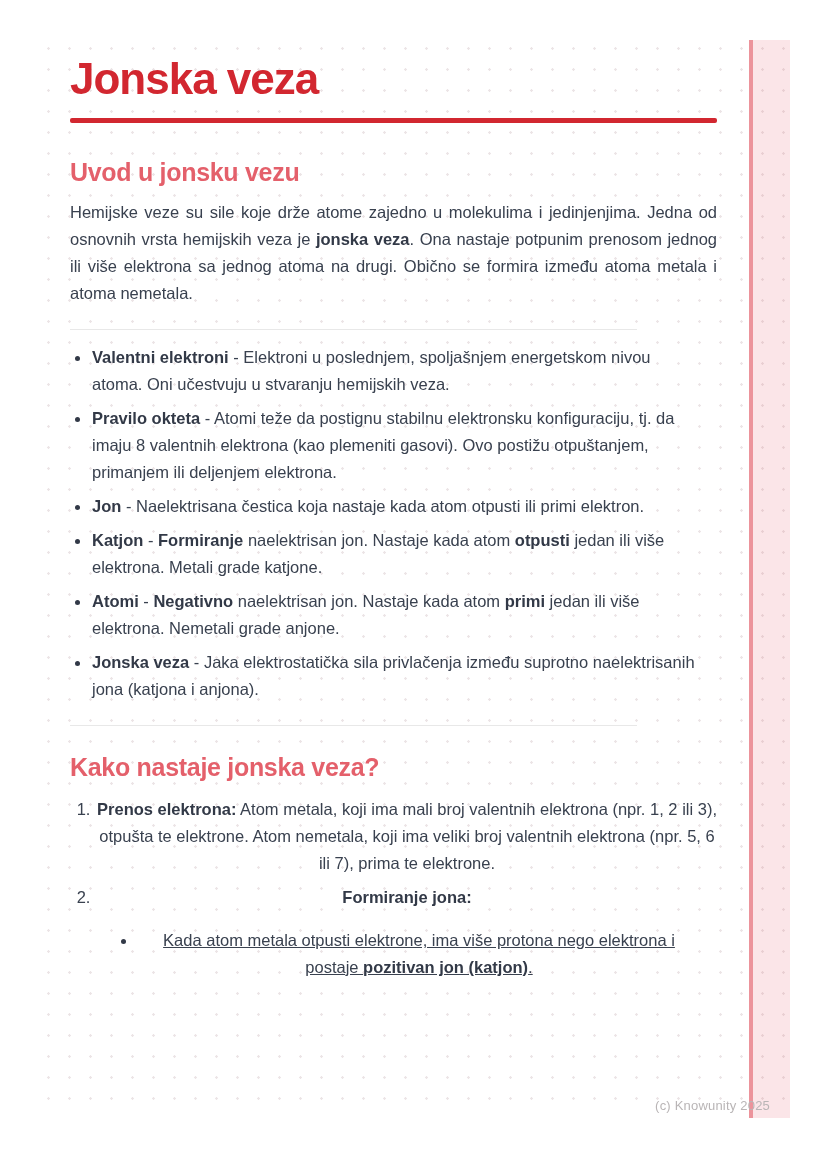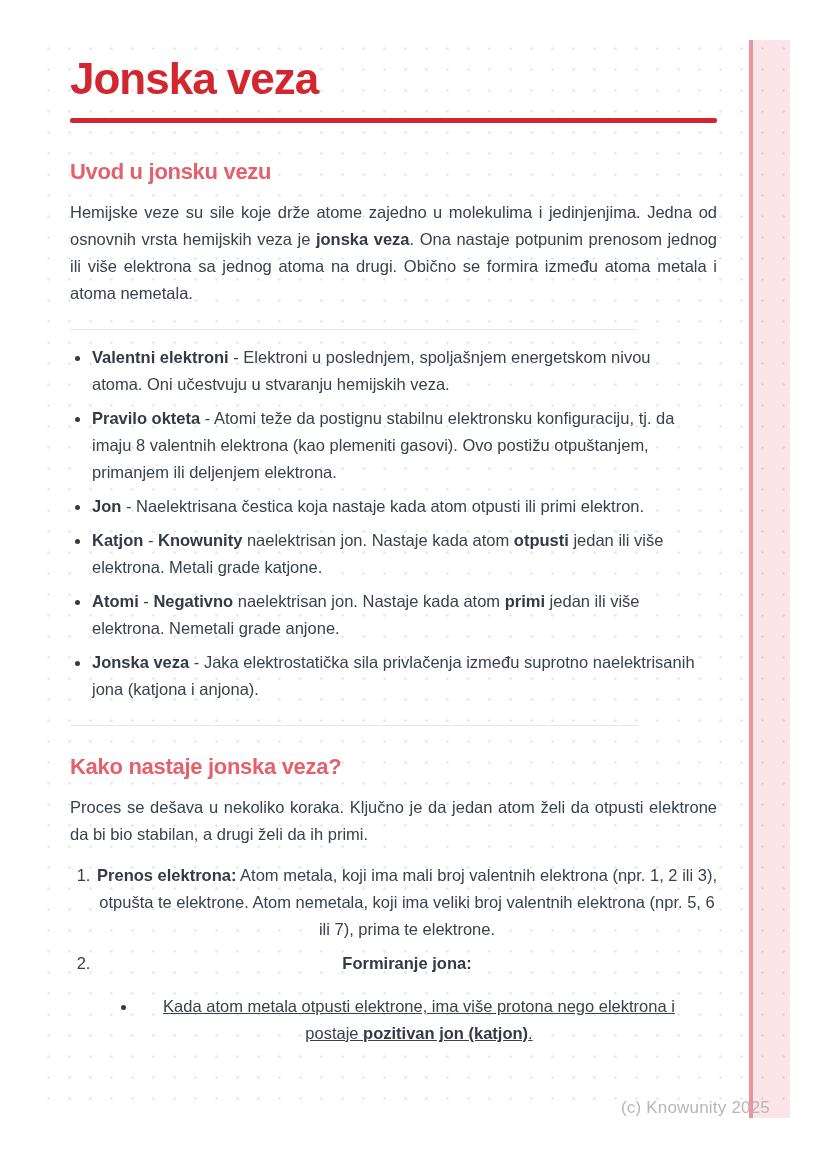--- a/index.html
+++ b/index.html
@@ -48,21 +48,21 @@
     color:var(--accent-red,#d22730);
   }
   .title-rule{
     margin-top:16px;
     width:647px;height:5px;
     background:var(--accent-red,#d22730);
     border-radius:2px;
   }
   h2{
     margin:26px 0 0 0;
-    font-size:22px;
+    font-size:25px;
     line-height:30px;
     font-weight:700;
     letter-spacing:-0.3px;
     color:var(--heading-pink,#e4606b);
   }
   h2.first{margin-top:34px;}
   p{margin:12px 0 0 0;}
   p.just{text-align:justify;}
   strong{font-weight:700;color:#323947;}
   hr.divider{
@@ -89,21 +89,21 @@
     list-style:disc;
     margin:4px 0 0 0;
     padding:0 0 0 24px;
   }
   ul.substeps > li{margin:16px;text-decoration:underline;}
   ul.substeps > li::marker{color:#323947;font-size:15px;}
   .watermark{
     position:absolute;
     right:58px;top:1098px;
     z-index:3;
-    font-size:17px;
+    font-size:13px;
     letter-spacing:0.2px;
     color:var(--watermark-gray,#b9b5b6);
   }
 </style>
 </head>
 <body>
 
 <div class="page">
   <div class="stripe"></div>
   <div class="dots"></div>
@@ -114,29 +114,28 @@
 
     <h2 class="first">Uvod u jonsku vezu</h2>
     <p class="just">Hemijske veze su sile koje drže atome zajedno u molekulima i jedinjenjima. Jedna od osnovnih vrsta hemijskih veza je <strong>jonska veza</strong>. Ona nastaje potpunim prenosom jednog ili više elektrona sa jednog atoma na drugi. Obično se formira između atoma metala i atoma nemetala.</p>
 
     <hr class="divider">
 
     <ul class="terms">
       <li><strong>Valentni elektroni</strong> - Elektroni u poslednjem, spoljašnjem energetskom nivou atoma. Oni učestvuju u stvaranju hemijskih veza.</li>
       <li><strong>Pravilo okteta</strong> - Atomi teže da postignu stabilnu elektronsku konfiguraciju, tj. da imaju 8 valentnih elektrona (kao plemeniti gasovi). Ovo postižu otpuštanjem, primanjem ili deljenjem elektrona.</li>
       <li><strong>Jon</strong> - Naelektrisana čestica koja nastaje kada atom otpusti ili primi elektron.</li>
-      <li><strong>Katjon</strong> - <strong>Knowunity</strong> naelektrisan jon. Nastaje kada atom <strong>otpusti</strong> jedan ili više elektrona. Metali grade katjone.</li>
+      <li><strong>Katjon</strong> - <strong>Formiranje</strong> naelektrisan jon. Nastaje kada atom <strong>otpusti</strong> jedan ili više elektrona. Metali grade katjone.</li>
       <li><strong>Atomi</strong> - <strong>Negativno</strong> naelektrisan jon. Nastaje kada atom <strong>primi</strong> jedan ili više elektrona. Nemetali grade anjone.</li>
       <li><strong>Jonska veza</strong> - Jaka elektrostatička sila privlačenja između suprotno naelektrisanih jona (katjona i anjona).</li>
     </ul>
 
     <hr class="divider">
 
     <h2>Kako nastaje jonska veza?</h2>
-    <p class="just">Proces se dešava u nekoliko koraka. Ključno je da jedan atom želi da otpusti elektrone da bi bio stabilan, a drugi želi da ih primi.</p>
 
     <ol class="steps">
       <li>
         <span><strong>Prenos elektrona:</strong> Atom metala, koji ima mali broj valentnih elektrona (npr. 1, 2 ili 3), otpušta te elektrone. Atom nemetala, koji ima veliki broj valentnih elektrona (npr. 5, 6 ili 7), prima te elektrone.</span>
       </li>
       <li>
         <span><strong>Formiranje jona:</strong></span>
         <ul class="substeps">
           <li>Kada atom metala otpusti elektrone, ima više protona nego elektrona i postaje <strong>pozitivan jon (katjon)</strong>.</li>
         </ul>

